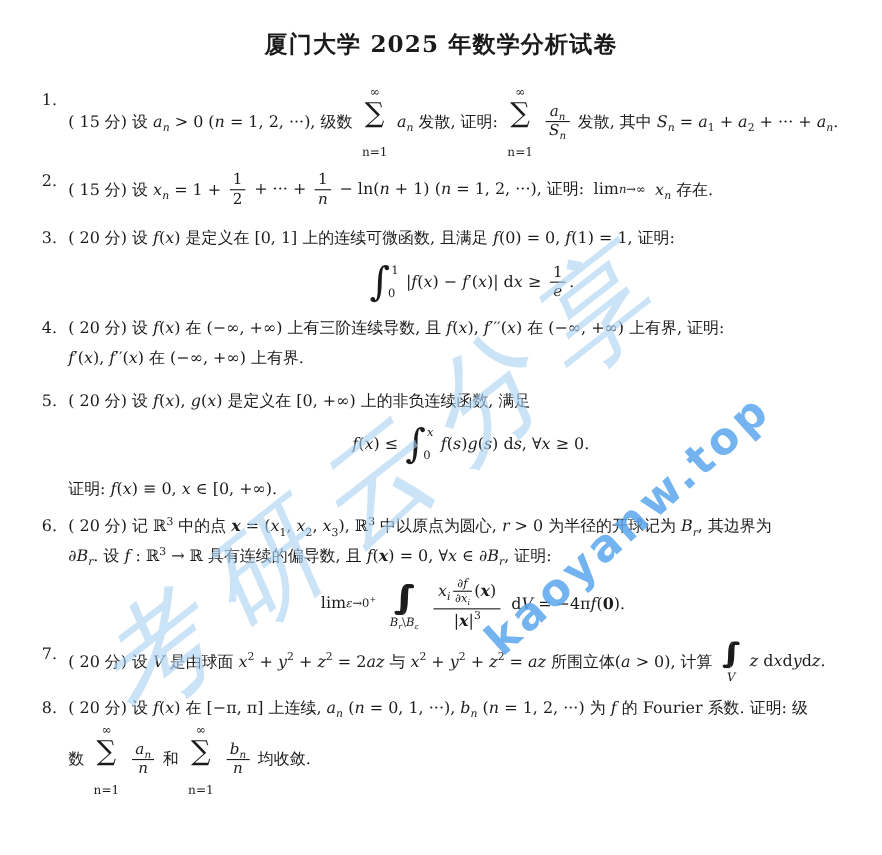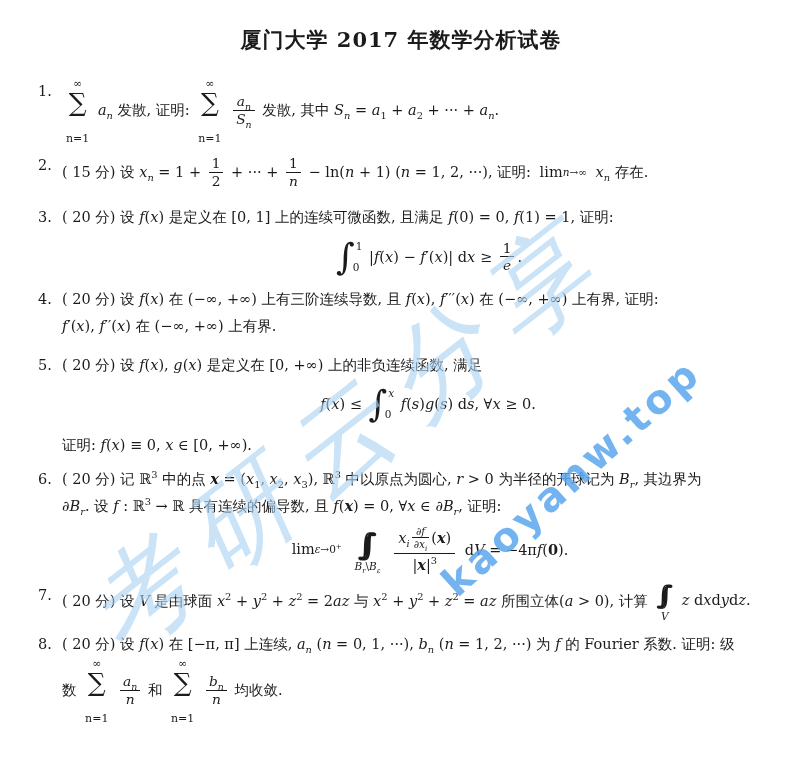--- a/index.html
+++ b/index.html
@@ -85,24 +85,25 @@
     font-size:40px;letter-spacing:4px;color:var(--wm-en);opacity:0.85;
   }
 </style>
 </head>
 <body>
 
 <div class="page">
 
   <div class="content">
 
-    <h1 class="title">厦门大学 2017 年数学分析试卷</h1>
+    <h1 class="title">厦门大学 2025 年数学分析试卷</h1>
 
     <div class="problem p1">
       <span class="pnum">1.</span>
+      <span class="seg">( 15 分) 设 <i>a</i><sub><i>n</i></sub> &gt; 0 (<i>n</i> = 1, 2, ···), 级数</span>
       <span class="sumop">
           <span class="stop">∞</span>
           <span class="ssym">∑</span>
           <span class="sbot">n=1</span>
         </span>
       <span class="seg"><i>a</i><sub><i>n</i></sub> 发散, 证明:</span>
       <span class="sumop">
           <span class="stop">∞</span>
           <span class="ssym">∑</span>
           <span class="sbot">n=1</span>

